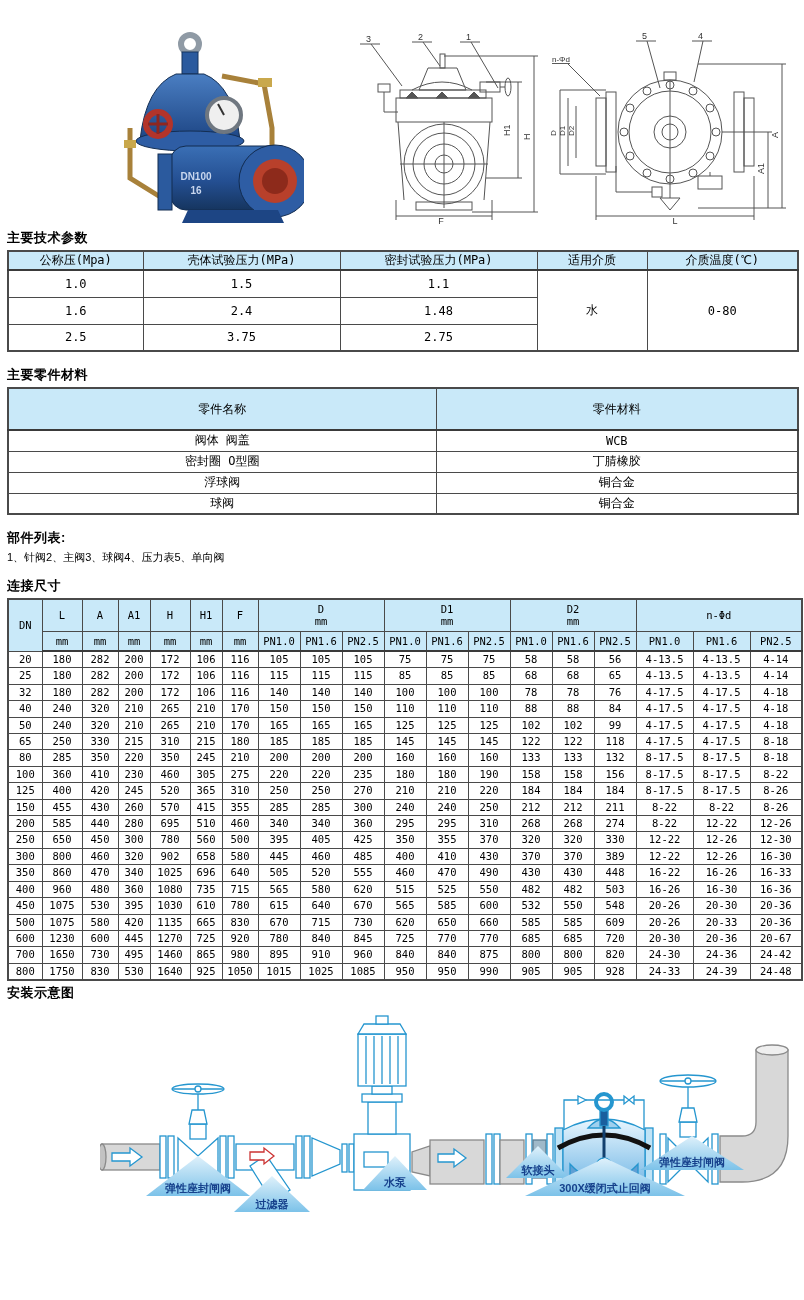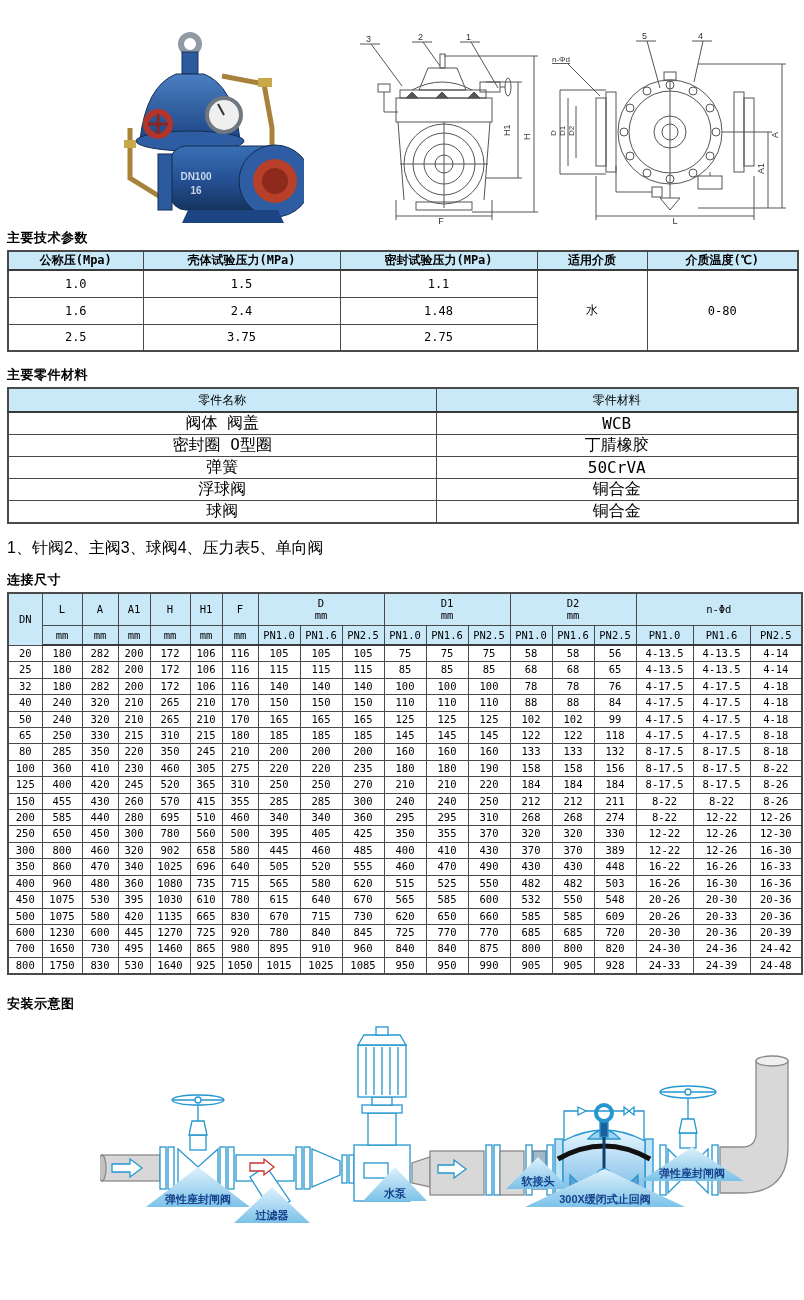--- a/index.html
+++ b/index.html
@@ -30,30 +30,30 @@
   }
   table, th, td { border:1px solid #4a4a4a; }
   table { border-width:2px; }
   th {
     background:#c9e9f9; font-weight:normal; font-size:12px;
     border-bottom:2px solid #3a3a3a;
   }
   td { background:#ffffff; }
 
   
-  #tech-table th { height:17px;font-weight:bold; }
+  #tech-table th { height:17px; }
   #tech-table td { height:27px;margin-left:8px; }
 
   
-  #mat-table th { height:24px; }
-  #mat-table td { height:21px; font-size:16px; }
+  #mat-table th { height:42px; }
+  #mat-table td { height:21px; font-size:12px; }
 
   
   .parts-block { margin:14px 0 6px 7px; }
-  .parts-text { font-size:16px; margin-top:2px; }
+  .parts-text { font-size:11px; margin-top:2px; }
 
   
   #dim-table { font-size:10.5px; }
   #dim-table th { font-size:10.5px; line-height:12px; padding:1px 0; border-bottom:1px solid #4a4a4a; }
   #dim-table thead tr:last-child th { border-bottom:2px solid #3a3a3a; }
   #dim-table td { padding:1px 0; line-height:13.4px; }
   #dim-table .grp { height:32px; }
   #dim-table .sub { height:20px; }
 
   
@@ -284,35 +284,32 @@
   <tbody>
       <tr>
         <td>阀体 阀盖</td>
         <td>WCB</td>
       </tr>
       <tr>
         <td>密封圈 O型圈</td>
         <td>丁腈橡胶</td>
       </tr>
       <tr>
-        <td>弹簧</td>
-        <td>50CrVA</td>
-      </tr>
-      <tr>
         <td>浮球阀</td>
         <td>铜合金</td>
       </tr>
       <tr>
         <td>球阀</td>
         <td>铜合金</td>
       </tr>
     </tbody>
 </table>
 
 <div class="parts-block">
+  <div class="sec-heading" style="margin-left:0">部件列表:</div>
   <div class="parts-text">1、针阀2、主阀3、球阀4、压力表5、单向阀</div>
 </div>
 
 <div class="sec-heading" style="margin-top:12px">连接尺寸</div>
 <table id="dim-table">
   <colgroup>
     <col style="width:34px">
       <col style="width:40px">
       <col style="width:36px">
       <col style="width:32px">
@@ -737,21 +734,21 @@
         <td>840</td>
         <td>845</td>
         <td>725</td>
         <td>770</td>
         <td>770</td>
         <td>685</td>
         <td>685</td>
         <td>720</td>
         <td>20-30</td>
         <td>20-36</td>
-        <td>20-39</td>
+        <td>20-67</td>
       </tr>
       <tr>
         <td>700</td>
         <td>1650</td>
         <td>730</td>
         <td>495</td>
         <td>1460</td>
         <td>865</td>
         <td>980</td>
         <td>895</td>
@@ -784,21 +781,21 @@
         <td>905</td>
         <td>905</td>
         <td>928</td>
         <td>24-33</td>
         <td>24-39</td>
         <td>24-48</td>
       </tr>
     </tbody>
 </table>
 
-<div class="sec-heading" style="margin-top:20px">安装示意图</div>
+<div class="sec-heading" style="margin-top:3px">安装示意图</div>
 <svg id="fig-install" width="690" height="214" viewBox="0 0 690 214">
   <defs>
     <linearGradient id="tri" x1="0" y1="0" x2="0" y2="1">
       <stop offset="0" stop-color="#dff1fb"></stop>
         <stop offset="1" stop-color="#7cc2e9"></stop>
     </linearGradient>
     <linearGradient id="vbody" x1="0" y1="0" x2="0" y2="1">
       <stop offset="0" stop-color="#e8f6fe"></stop>
         <stop offset="1" stop-color="#6db4e4"></stop>
     </linearGradient>

